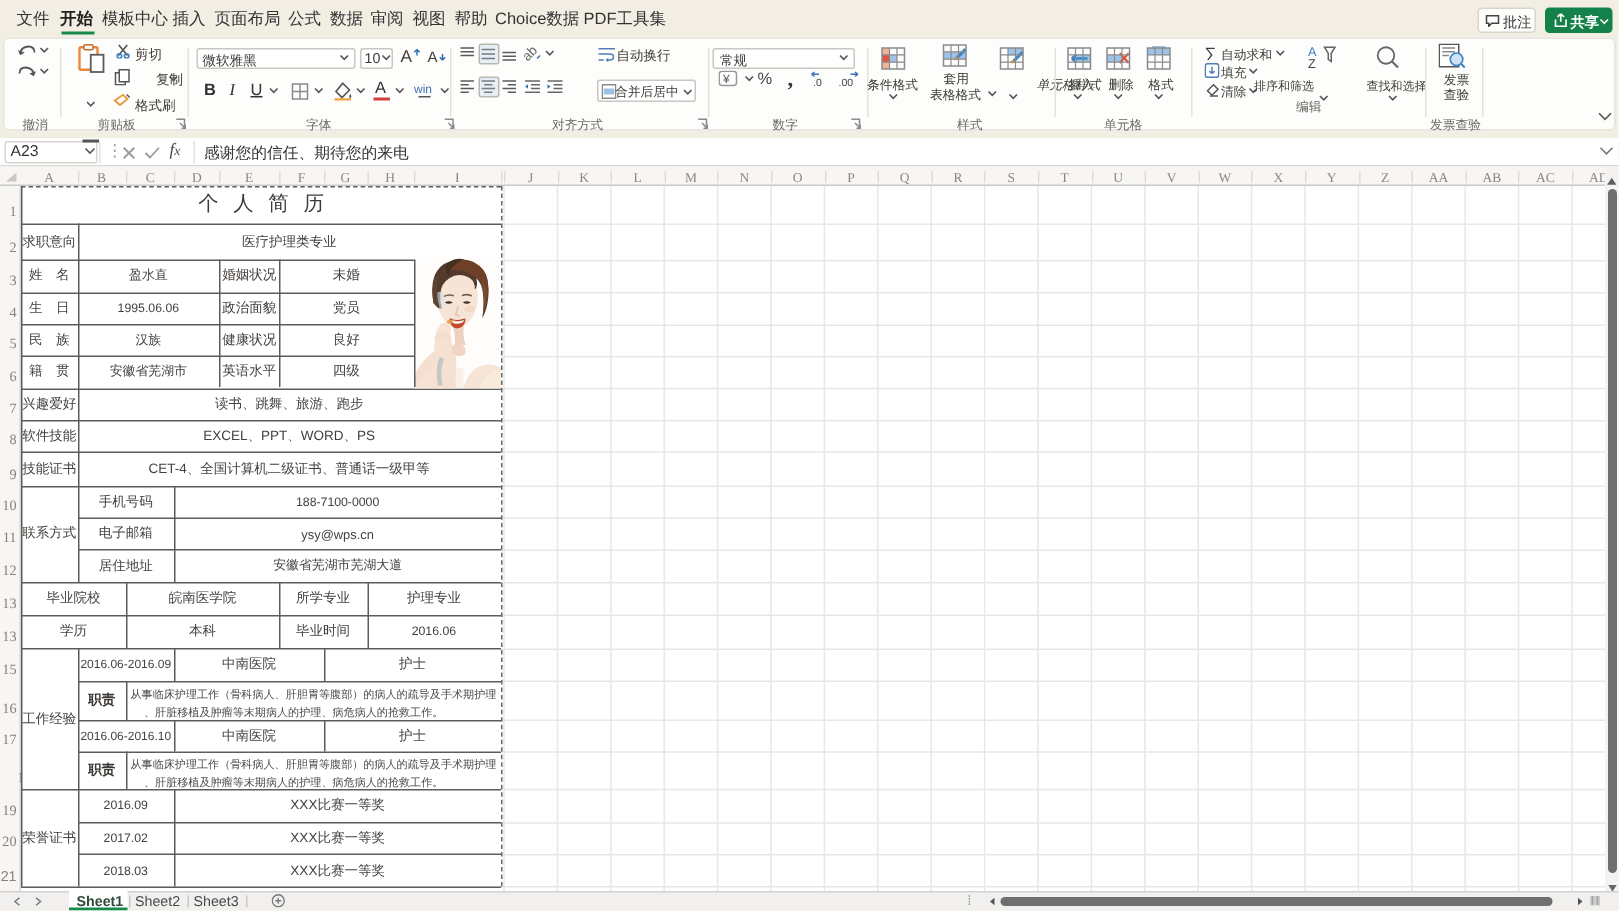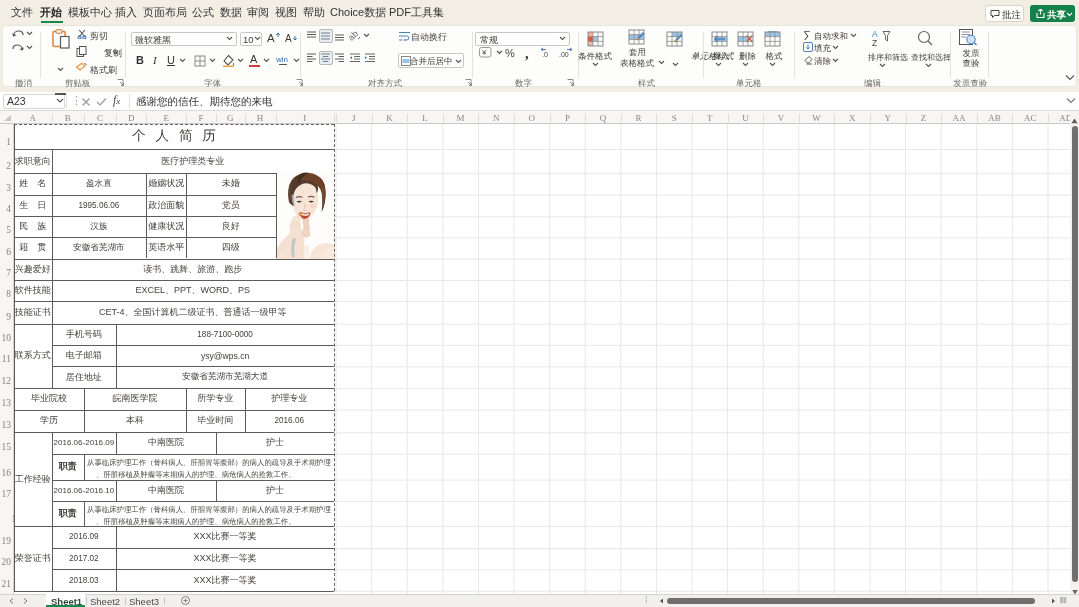--- a/index.html
+++ b/index.html
@@ -324,33 +324,33 @@
 <span class="rtxt" style="left:814px;top:55.5px;font-size:8.5px;color:#3d3b38;">清除</span>
 <svg class="a" style="left:832px;top:57.5px" width="7" height="5" viewBox="0 0 7 5">
     <path d="M1 1 L3.5 3.5 L6 1" stroke="#555" stroke-width="1.1" fill="none"></path>
   </svg>
 <svg class="a" style="left:872px;top:29px" width="19" height="17" viewBox="0 0 19 17">
     <text x="0" y="8" font-size="8.5" fill="#3d85c8">A</text>
     <text x="0" y="16.5" font-size="8.5" fill="#444">Z</text>
     <path d="M7.5 12.5 L7.5 3 M7.5 3 L5.9 5 M7.5 3 L9.1 5" stroke="#666" stroke-width="1" fill="none" opacity="0"></path>
     <path d="M11 2.5 H18 L15.5 6.5 V12 L13.5 10.5 V6.5 Z" fill="none" stroke="#666" stroke-width="1"></path>
   </svg>
-<span class="rtxt" style="left:868px;top:51.8px;font-size:8px;color:#3d3b38;font-family:Liberation Mono, monospace;">排序和筛选</span>
+<span class="rtxt" style="left:836px;top:51.8px;font-size:8px;color:#3d3b38;font-family:Liberation Mono, monospace;">排序和筛选</span>
 <svg class="a" style="left:879px;top:62.5px" width="7" height="5" viewBox="0 0 7 5">
     <path d="M1 1 L3.5 3.5 L6 1" stroke="#555" stroke-width="1.1" fill="none"></path>
   </svg>
 <svg class="a" style="left:917px;top:30px" width="16" height="16" viewBox="0 0 16 16">
     <circle cx="7" cy="7" r="5.5" fill="none" stroke="#666" stroke-width="1.2"></circle>
     <path d="M11 11 L15 15" stroke="#666" stroke-width="1.4"></path>
   </svg>
 <span class="rtxt" style="left:911px;top:51.8px;font-size:8px;color:#3d3b38;">查找和选择</span>
 <svg class="a" style="left:925px;top:62.5px" width="7" height="5" viewBox="0 0 7 5">
     <path d="M1 1 L3.5 3.5 L6 1" stroke="#555" stroke-width="1.1" fill="none"></path>
   </svg>
-<span class="glabel" style="left:864px;top:78px">编辑</span>
+<span class="glabel" style="left:864px;top:66px">编辑</span>
 <div class="gsep" style="left:950.3px;top:32px"></div>
 <svg class="a" style="left:959.4px;top:29px" width="18" height="17" viewBox="0 0 18 17">
     <rect x="0.5" y="0.5" width="13" height="15" fill="#fff" stroke="#555" stroke-width="1"></rect>
 <path d="M2.5 3 H11 M2.5 5.5 H11 M2.5 8 H7" stroke="#888" stroke-width="0.9"></path>
 <circle cx="12" cy="10.5" r="4.2" fill="#cfe3f5" stroke="#3d85c8" stroke-width="1.1"></circle>
 <path d="M15 13.5 L17.5 16" stroke="#3d85c8" stroke-width="1.4"></path>
   </svg>
 <span class="rtxt" style="left:962.5px;top:47.8px;font-size:8.5px;color:#3d3b38;text-align:center;">发票</span>
 <span class="rtxt" style="left:962.5px;top:58.3px;font-size:8.5px;color:#3d3b38;">查验</span>
 <span class="glabel" style="left:953.3px;top:78px">发票查验</span>
@@ -458,21 +458,21 @@
 <div class="a" style="left:0;top:354.3px;width:11px;text-align:right;font-size:9.5px;color:#85827e;font-family:Liberation Serif,serif">11</div>
 <div class="a" style="left:0;top:376.0px;width:11px;text-align:right;font-size:9.5px;color:#85827e;font-family:Liberation Serif,serif">12</div>
 <div class="a" style="left:0;top:397.6px;width:11px;text-align:right;font-size:9.5px;color:#85827e;font-family:Liberation Serif,serif">13</div>
 <div class="a" style="left:0;top:420.3px;width:11px;text-align:right;font-size:9.5px;color:#85827e;font-family:Liberation Serif,serif">13</div>
 <div class="a" style="left:0;top:441.7px;width:11px;text-align:right;font-size:9.5px;color:#85827e;font-family:Liberation Serif,serif">15</div>
 <div class="a" style="left:0;top:467.6px;width:11px;text-align:right;font-size:9.5px;color:#85827e;font-family:Liberation Serif,serif">16</div>
 <div class="a" style="left:0;top:488.9px;width:11px;text-align:right;font-size:9.5px;color:#85827e;font-family:Liberation Serif,serif">17</div>
 <div class="a" style="left:0;top:513.9px;width:21px;text-align:right;font-size:9.5px;color:#85827e;font-family:Liberation Serif,serif">18</div>
 <div class="a" style="left:0;top:536.1px;width:11px;text-align:right;font-size:9.5px;color:#85827e;font-family:Liberation Serif,serif">19</div>
 <div class="a" style="left:0;top:557.4px;width:11px;text-align:right;font-size:9.5px;color:#85827e;font-family:Liberation Serif,serif">20</div>
-<div class="a" style="left:0;top:578.7px;width:11px;text-align:right;font-size:9.5px;color:#85827e;font-family:Liberation Serif, serif">21</div>
+<div class="a" style="left:0;top:578.7px;width:11px;text-align:right;font-size:9.5px;color:#85827e;font-family:Liberation Sans, sans-serif">21</div>
 <div class="a" style="left:14px;top:123.5px;width:1056px;height:470.5px;background:#fff"></div>
 <svg class="a" style="left:14px;top:123.5px" width="1056" height="471" viewBox="0 0 1056 471">
     <line x1="0" y1="25.5" x2="1056" y2="25.5" stroke="#e8e7e5" stroke-width="1"></line>
     <line x1="0" y1="49.80000000000001" x2="1056" y2="49.80000000000001" stroke="#e8e7e5" stroke-width="1"></line>
     <line x1="0" y1="71.1" x2="1056" y2="71.1" stroke="#e8e7e5" stroke-width="1"></line>
     <line x1="0" y1="92.9" x2="1056" y2="92.9" stroke="#e8e7e5" stroke-width="1"></line>
     <line x1="0" y1="113.9" x2="1056" y2="113.9" stroke="#e8e7e5" stroke-width="1"></line>
     <line x1="0" y1="135.0" x2="1056" y2="135.0" stroke="#e8e7e5" stroke-width="1"></line>
     <line x1="0" y1="156.5" x2="1056" y2="156.5" stroke="#e8e7e5" stroke-width="1"></line>
     <line x1="0" y1="177.39999999999998" x2="1056" y2="177.39999999999998" stroke="#e8e7e5" stroke-width="1"></line>

